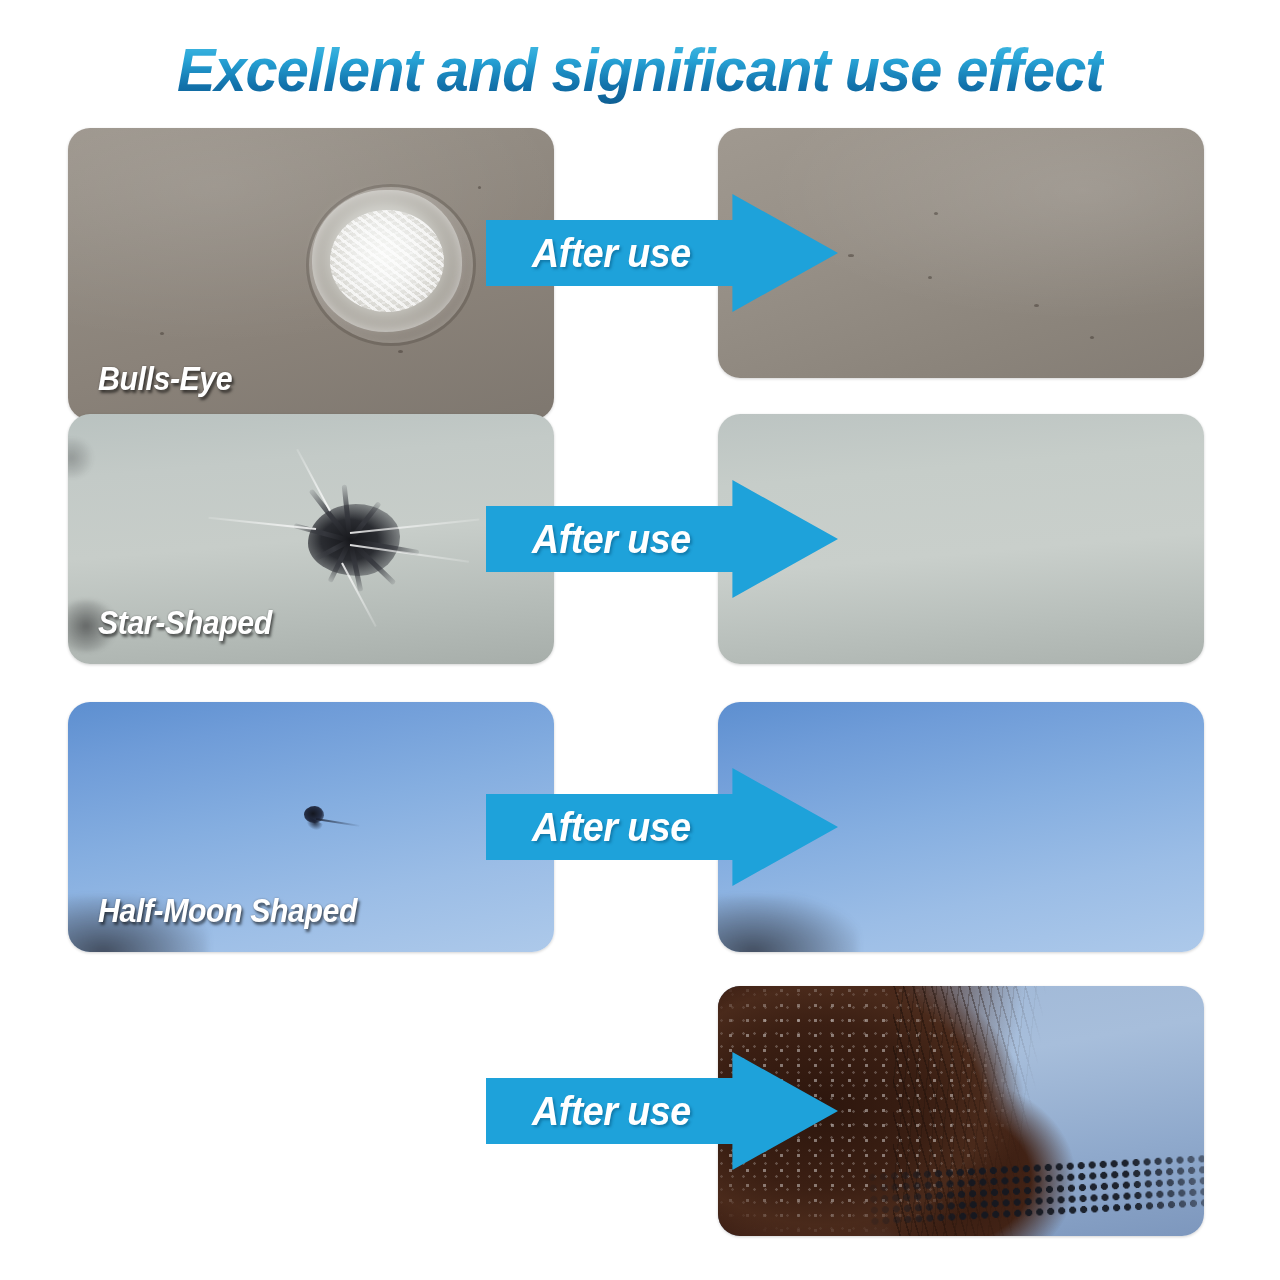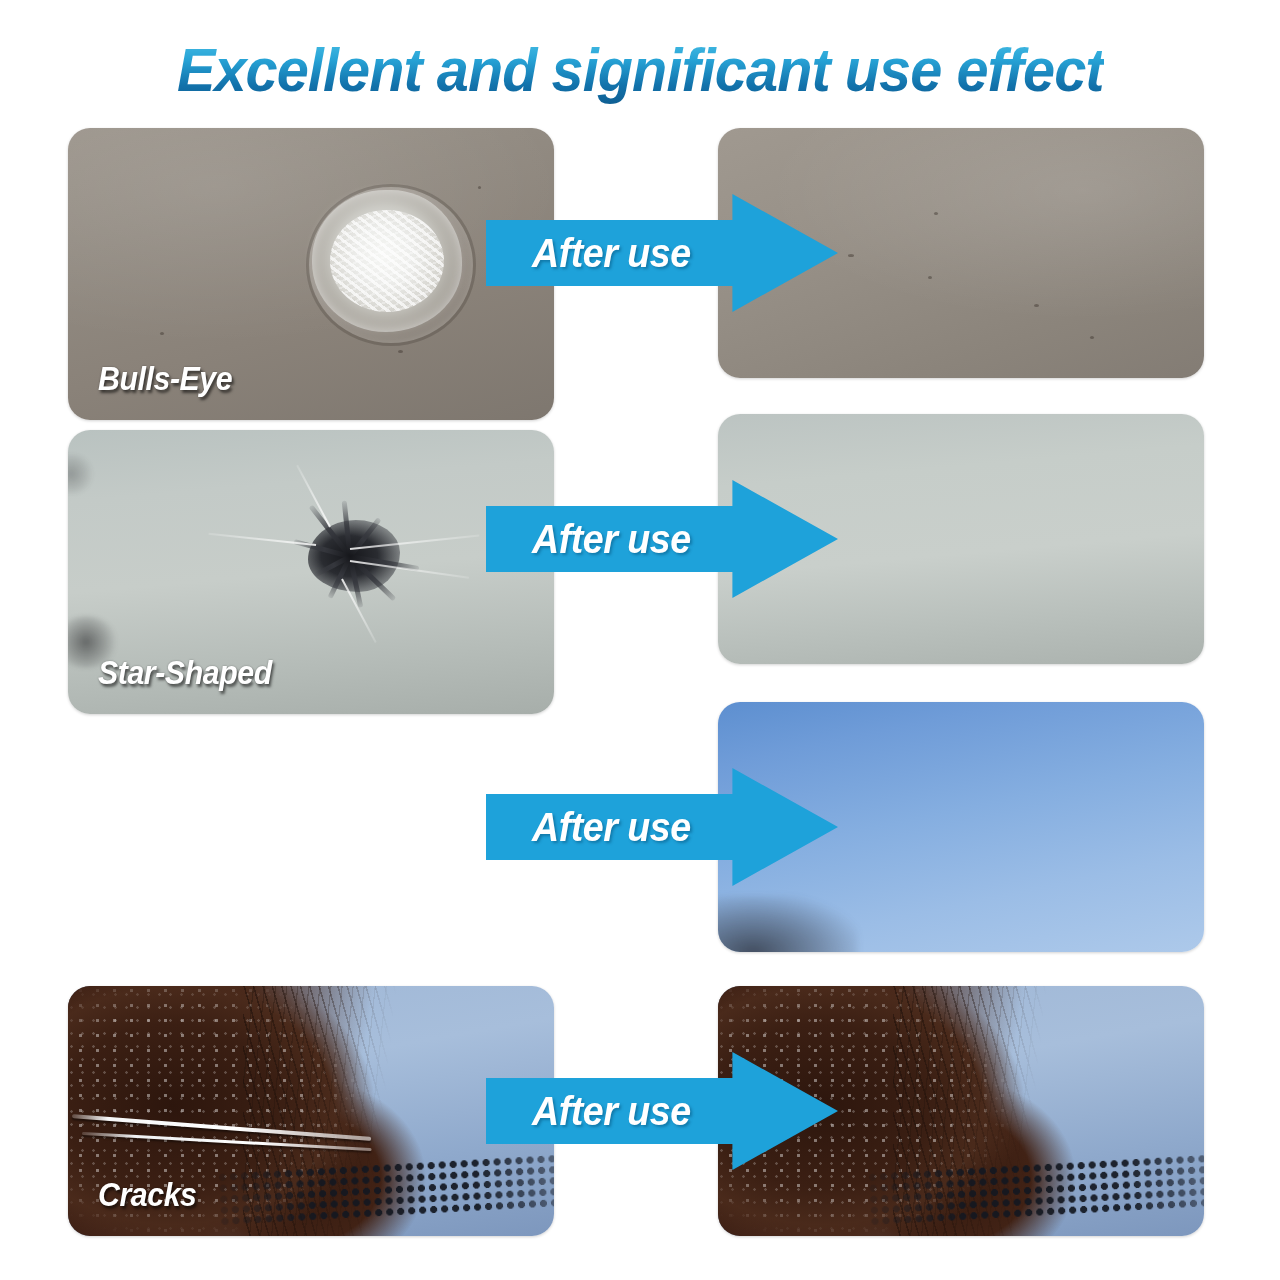--- a/index.html
+++ b/index.html
@@ -353,21 +353,21 @@
   </div>
 
   <div class="arrow-wrap" style="top:66px;">
     <div class="arrow-shape"></div>
     <div class="arrow-label">After use</div>
   </div>
 </div>
 
 <div class="row" style="top:414px; height:250px;">
 
-  <div class="panel before" style="top:16px; height:284px;">
+  <div class="panel before" style="top:0; height:250px;">
     <div class="fill glass-pale"></div>
     <div class="smudge-dark" style="left:-14px; top:186px; width:64px; height:52px;"></div>
     <div class="smudge-dark" style="left:-20px; top:24px;  width:46px; height:40px; opacity:.5;"></div>
 
     <div class="star-chip">
       <div class="star-core"></div>
       <div class="leg" style="transform:rotate(-128deg); width:64px;"></div>
       <div class="leg" style="transform:rotate(-165deg); width:58px;"></div>
       <div class="leg" style="transform:rotate(-96deg);  width:56px;"></div>
       <div class="leg" style="transform:rotate(-52deg);  width:48px;"></div>
@@ -391,43 +391,44 @@
   </div>
 
   <div class="arrow-wrap" style="top:66px;">
     <div class="arrow-shape"></div>
     <div class="arrow-label">After use</div>
   </div>
 </div>
 
 <div class="row" style="top:702px; height:250px;">
 
+  <div class="panel before" style="top:0; height:250px;">
+    <div class="fill glass-sky"></div>
+    <div class="sky-foliage"></div>
+    <div class="halfmoon">
+      <div class="hm-core"></div>
+      <div class="hm-tail"></div>
+      <div class="hm-tail2"></div>
+    </div>
+    <div class="caption">Half-Moon Shaped</div>
+  </div>
 
   <div class="panel after" style="top:0; height:250px;">
     <div class="fill glass-sky"></div>
     <div class="sky-foliage"></div>
   </div>
 
   <div class="arrow-wrap" style="top:66px;">
     <div class="arrow-shape"></div>
     <div class="arrow-label">After use</div>
   </div>
 </div>
 
 <div class="row" style="top:986px; height:250px;">
 
-  <div class="panel before" style="top:0; height:250px;">
-    <div class="fill glass-trees"></div>
-    <div class="tree-mass"></div>
-    <div class="tree-edge"></div>
-    <div class="frit"></div>
-    <div class="crack-line"></div>
-    <div class="crack-line2"></div>
-    <div class="caption">Cracks</div>
-  </div>
 
   <div class="panel after" style="top:0; height:250px;">
     <div class="fill glass-trees"></div>
     <div class="tree-mass"></div>
     <div class="tree-edge"></div>
     <div class="frit"></div>
   </div>
 
   <div class="arrow-wrap" style="top:66px;">
     <div class="arrow-shape"></div>

